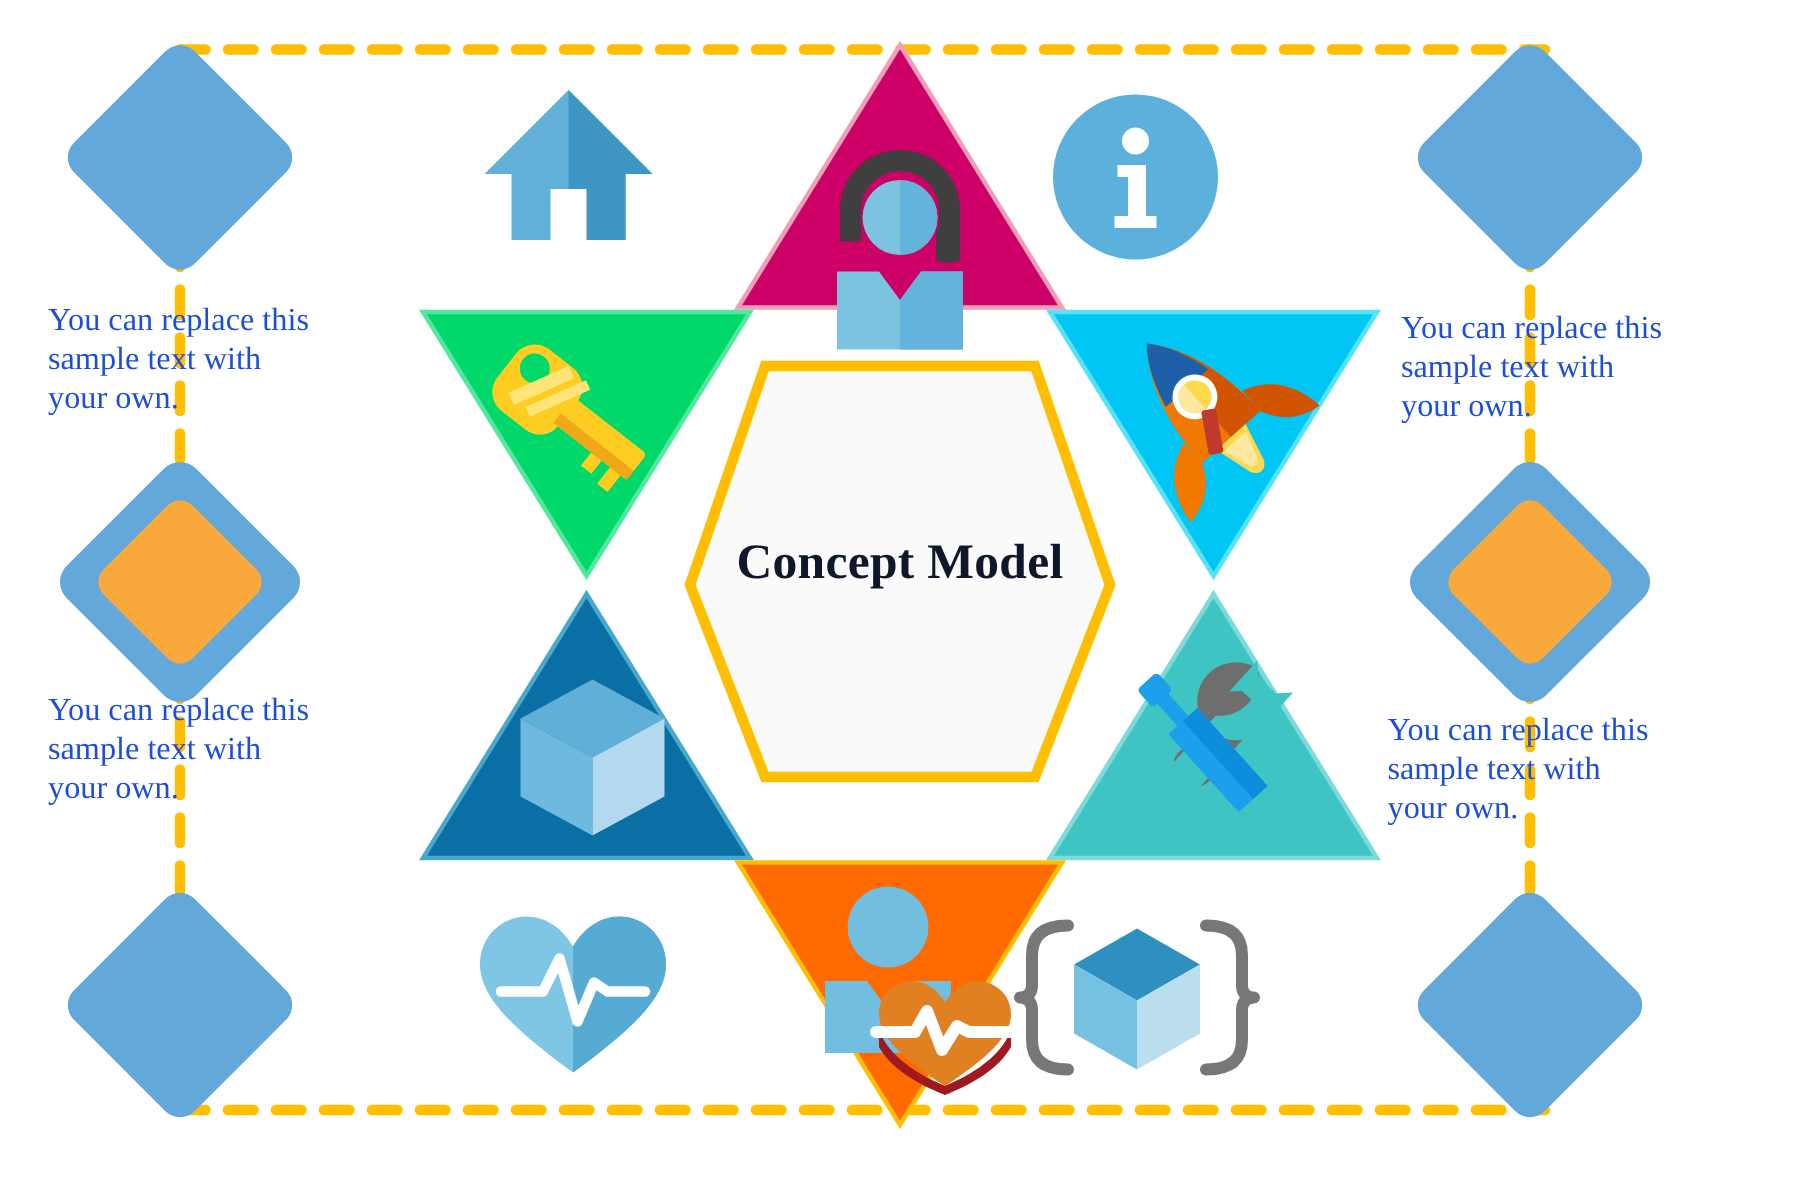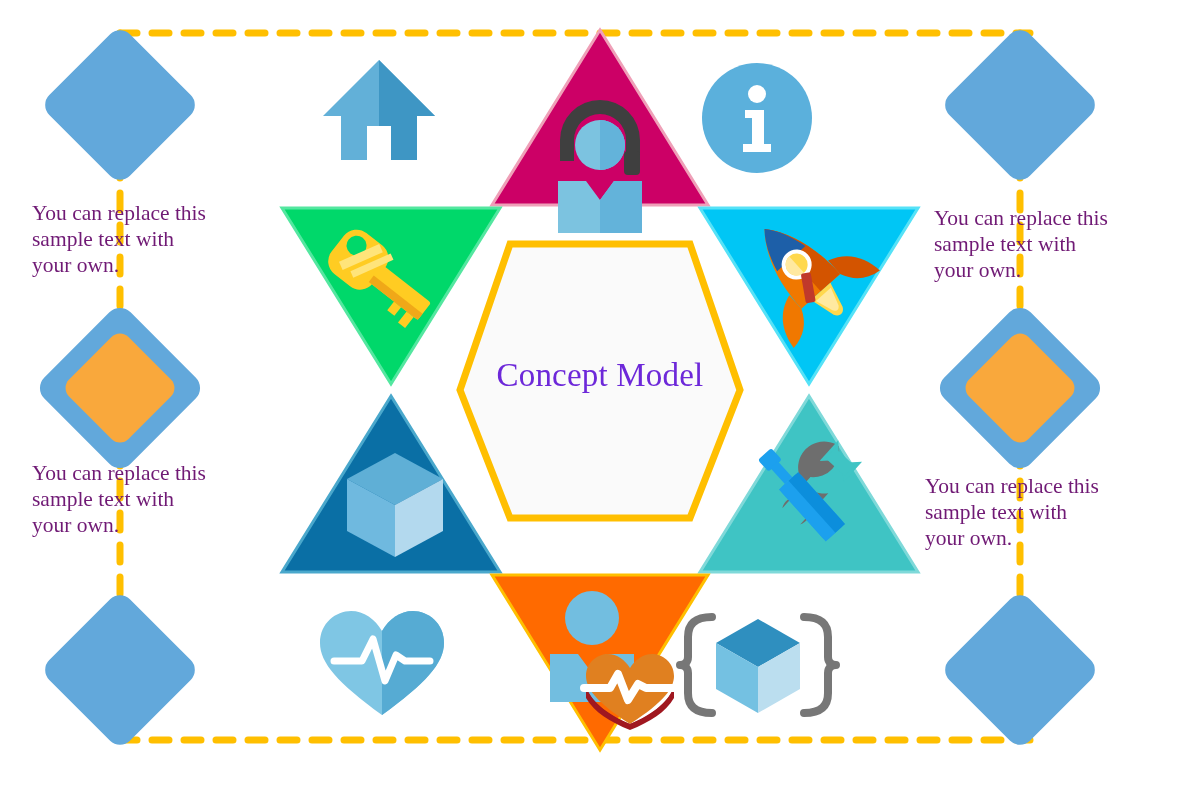--- a/index.html
+++ b/index.html
@@ -20,42 +20,42 @@
     position: absolute;
     top: 0; left: 0;
     width: 1200px;
     height: 800px;
   }
   .side-text {
     position: absolute;
     font-family: "Liberation Serif", "DejaVu Serif", serif;
     font-size: 21.5px;
     line-height: 26px;
-    color: #701a75;
+    color: #1d4ed8;
     width: 180px;
     white-space: normal;
     z-index: 5;
   }
   .side-text.left  { text-align: left; }
   .side-text.right { text-align: left; }
   #txt-left-top    { left: 32px;  top: 200px; }
   #txt-left-bottom { left: 32px;  top: 460px; }
   #txt-right-top   { left: 934px; top: 205px; }
   #txt-right-bottom{ left: 925px; top: 473px; }
   .center-label {
     position: absolute;
     left: 440px;
     top: 357px;
     width: 320px;
     text-align: center;
     font-family: "Liberation Serif", "DejaVu Serif", serif;
-    font-weight: normal;
+    font-weight: bold;
     font-size: 33px;
     letter-spacing: 0.2px;
-    color: #6d28d9;
+    color: #0f172a;
     z-index: 6;
   }
 </style>
 </head>
 <body>
 
 <div id="stage">
 
   <svg class="layer" viewBox="0 0 1200 800" xmlns="http://www.w3.org/2000/svg">
 

